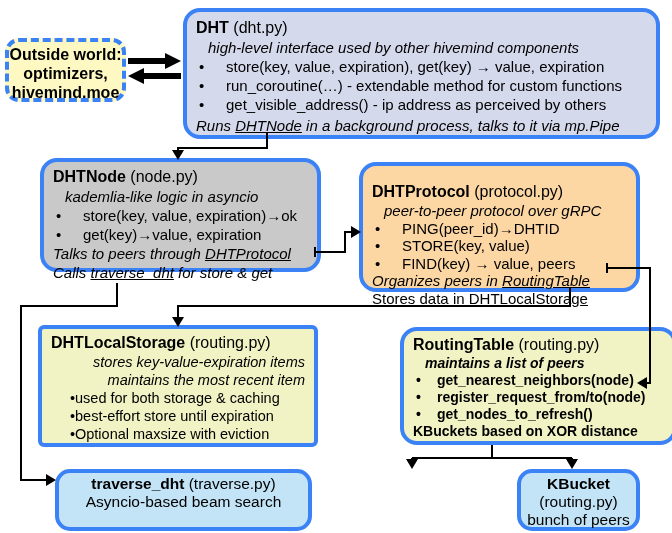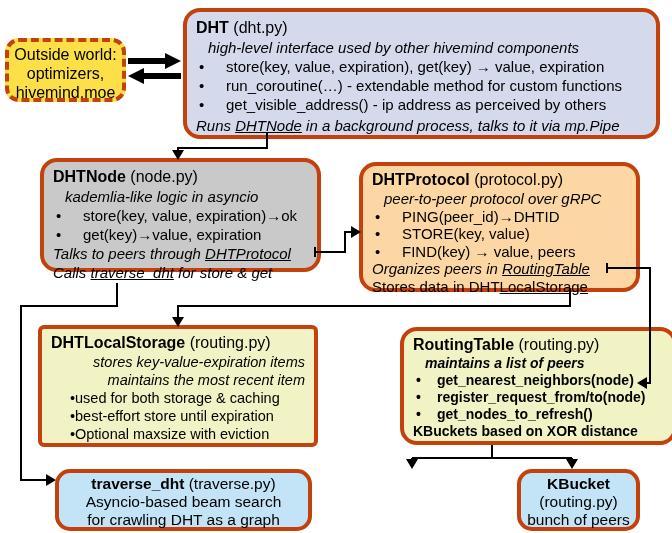--- a/index.html
+++ b/index.html
@@ -1,21 +1,21 @@
 <!DOCTYPE html>
 <html><head>
 <meta charset="utf-8">
 <style>
   html,body { margin:0; padding:0; background:#ffffff; }
   .stage {
     position:relative; width:672px; height:533px; overflow:hidden;
     background:#ffffff; font-family:"Liberation Sans", sans-serif; color:#000;
   }
   .node {
-    position:absolute; border:4px solid #c2410c; box-sizing:border-box;
+    position:absolute; border:4px solid #3b82f6; box-sizing:border-box;
     background:#fff; z-index:2;
   }
   .rounded { border-radius:17px; }
   .sq { border-radius:15px; }
   .dashed { border-style:dashed; border-width:4px; border-radius:14px; }
   .pad { padding:5px 9px 4px 9px; }
   .t { font-weight:bold; font-size:16px; line-height:21px; white-space:nowrap; }
   .t .file { font-weight:normal; }
   .line { font-size:15px; line-height:19px; white-space:nowrap; }
   .it { font-style:italic; }
@@ -37,21 +37,21 @@
   .bottom-t { font-size:15.5px; line-height:18px; font-weight:bold; white-space:nowrap; }
   .bottom-t .file { font-weight:normal; }
   .outside-line { font-size:16px; line-height:19px; white-space:nowrap; }
   .wires { position:absolute; left:0; top:0; z-index:3; pointer-events:none; }
 </style>
 </head>
 <body>
 
 <div class="stage">
 
-  <div class="node dashed ctr" style="left: 5px; top: 38px; width: 121px; height: 64px; padding-top: 3px; background-color: #fde047;">
+  <div class="node dashed ctr" style="left: 5px; top: 38px; width: 121px; height: 64px; padding-top: 3px; background-color: #fef9c3; font-weight: bold;">
     <div class="outside-line">Outside world:</div>
     <div class="outside-line">optimizers,</div>
     <div class="outside-line">hivemind.moe</div>
   </div>
 
   <div class="node rounded pad box-dht" style="left: 183px; top: 8px; width: 477px; height: 131px; background-color: rgb(213, 217, 236);">
     <div class="t"><b>DHT</b><span class="file"> (dht.py)</span></div>
     <div class="line it ind">high-level interface used by other hivemind components</div>
     <div class="li">
         <span class="dot">•</span>
@@ -76,21 +76,21 @@
         <span>store(key, value, expiration)→ok</span>
       </div>
     <div class="li">
         <span class="dot">•</span>
         <span>get(key)→value, expiration</span>
       </div>
     <div class="line it"><span>Talks to peers through </span><span class="ul">DHTProtocol</span></div>
     <div class="line it"><span>Calls </span><span class="ul">traverse_dht</span><span> for store &amp; get</span></div>
   </div>
 
-  <div class="node rounded pad box-protocol" style="left: 359px; top: 162px; width: 281px; height: 130px; padding-top: 4px; background-color: rgb(252, 215, 164);">
+  <div class="node rounded pad box-protocol" style="left: 359px; top: 162px; width: 281px; height: 130px; padding-top: 16px; background-color: rgb(252, 215, 164);">
     <div class="t"><b>DHTProtocol</b><span class="file"> (protocol.py)</span></div>
     <div class="line it ind">peer-to-peer protocol over gRPC</div>
     <div class="li">
         <span class="dot">•</span>
         <span>PING(peer_id)→DHTID</span>
       </div>
     <div class="li">
         <span class="dot">•</span>
         <span>STORE(key, value)</span>
       </div>
@@ -134,21 +134,20 @@
     <div class="li">
         <span class="dot">•</span>
         <span>get_nodes_to_refresh()</span>
       </div>
     <div class="line">KBuckets based on XOR distance</div>
   </div>
 
   <div class="node sq ctr" style="left: 55px; top: 469px; width: 257px; height: 62px; padding-top: 2px; background-color: rgb(195, 228, 246);">
     <div class="bottom-t"><b>traverse_dht</b><span class="file"> (traverse.py)</span></div>
     <div class="bottom-line">Asyncio-based beam search</div>
-    <div class="bottom-line">for crawling DHT as a graph</div>
   </div>
 
 
   <div class="node sq ctr" style="left: 517px; top: 469px; width: 123px; height: 62px; padding-top: 2px; background-color: rgb(195, 228, 246);">
     <div class="bottom-t"><b>KBucket</b></div>
     <div class="bottom-line">(routing.py)</div>
     <div class="bottom-line">bunch of peers</div>
   </div>
 
   <svg class="wires" width="672" height="533" viewBox="0 0 672 533">

